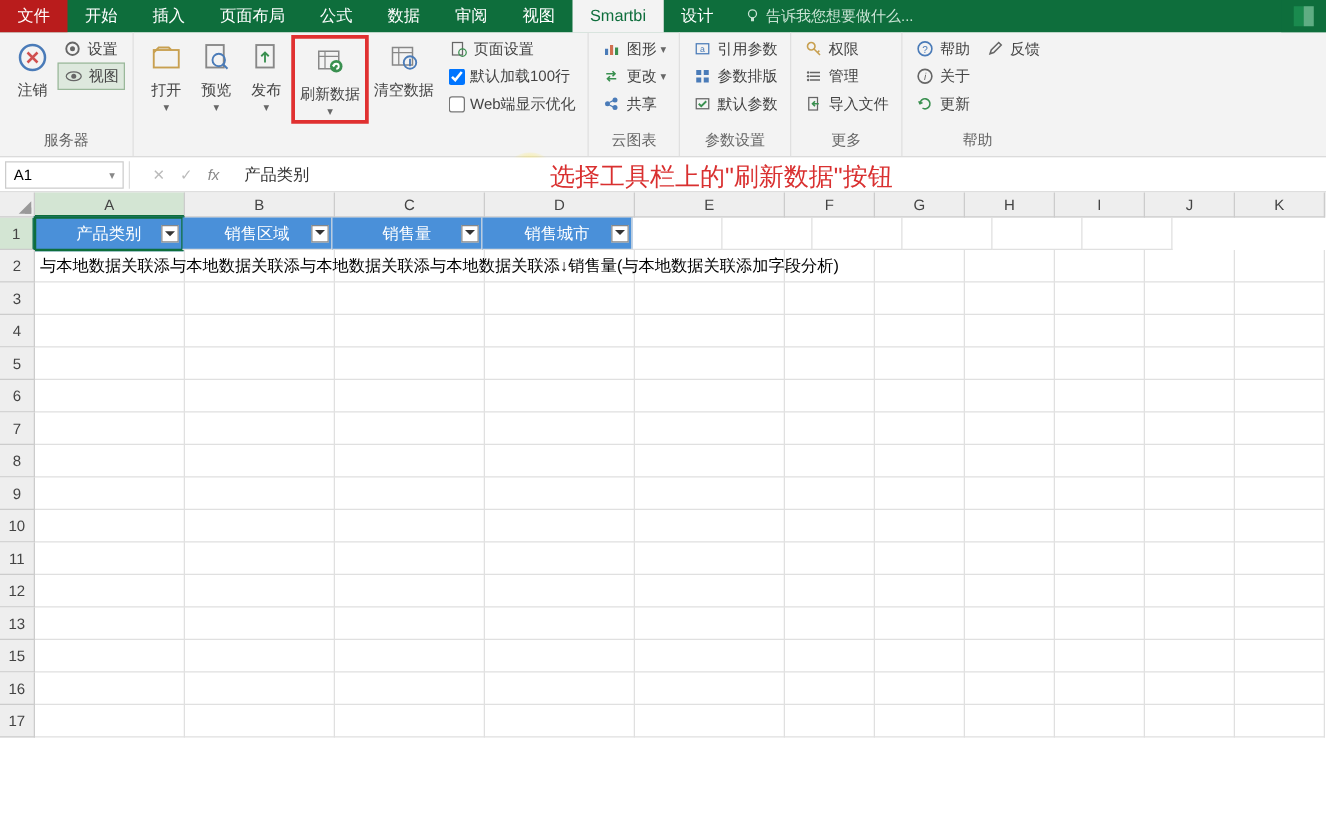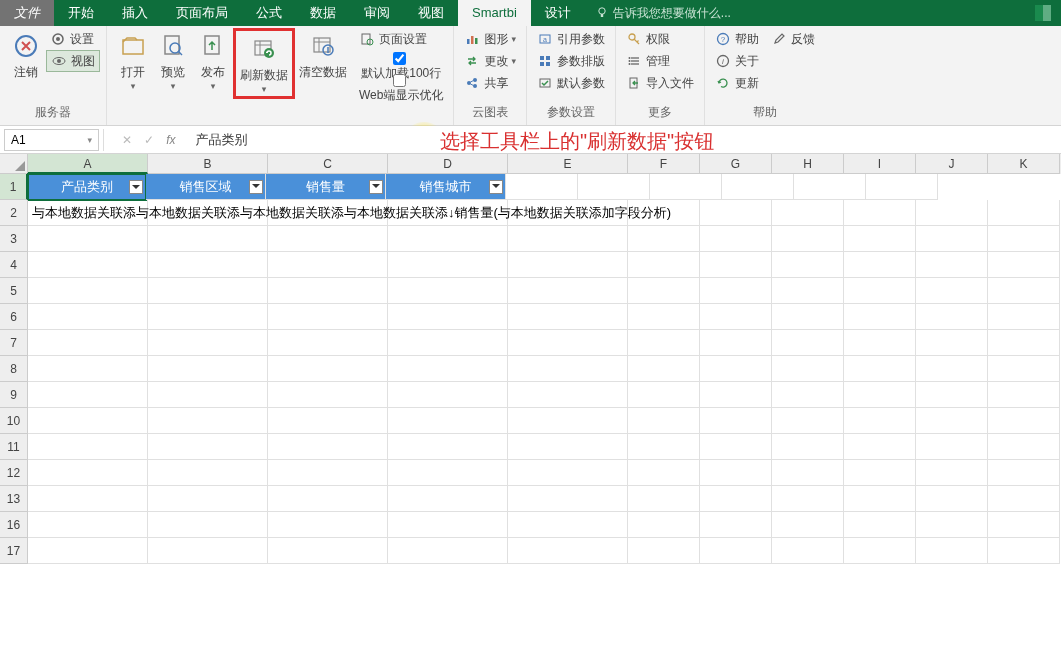--- a/index.html
+++ b/index.html
@@ -1,39 +1,39 @@
 <!DOCTYPE html>
 <html><head>
 <meta charset="utf-8">
 <style>
 * { margin: 0; padding: 0; box-sizing: border-box; font-family: "Microsoft YaHei", sans-serif; }
 body { width: 1061px; height: 650px; background: #fff; overflow: hidden; font-size: 12px; }
 
 
 .titlebar { height: 26px; background: #0e6e3c; display: flex; align-items: center; }
 .tab { color: #fff; padding: 0 14px; height: 26px; line-height: 26px; cursor: pointer; font-size: 13px; }
-.tab.file { background: #737373; font-style: italic; }
+.tab.file { background: #b91c1c; }
 .tab.active { background: #f3f3f3; color: #0e6e3c; }
 .tellme { color: #c9e3d4; display: flex; align-items: center; margin-left: 10px; }
 .tellme svg { margin-right: 4px; }
 
 
 .ribbon { height: 100px; background: #f3f3f3; border-bottom: 1px solid #d4d4d4; display: flex; }
 .group { border-right: 1px solid #e0e0e0; padding: 2px 6px 0; display: flex; flex-direction: column; }
 .group-body { flex: 1; display: flex; align-items: flex-start; }
 .group-label { text-align: center; color: #666; font-size: 12px; padding: 2px 0 4px; }
 .bigbtn { display: flex; flex-direction: column; align-items: center; padding: 2px 4px; cursor: pointer; min-width: 40px; }
 .bigbtn .ico { width: 32px; height: 32px; display: flex; align-items: center; justify-content: center; }
 .bigbtn .lbl { font-size: 12px; color: #444; margin-top: 2px; text-align: center; }
 .bigbtn .drop { font-size: 9px; color: #666; }
 .smbtn { display: flex; align-items: center; padding: 2px 4px; cursor: pointer; height: 22px; }
 .smbtn .ico { width: 16px; height: 16px; display: flex; align-items: center; justify-content: center; margin-right: 4px; }
 .smbtn .lbl { font-size: 12px; color: #444; }
 .col { display: flex; flex-direction: column; }
-.chk { display: flex; align-items: center; padding: 2px 4px; height: 22px; flex-direction: column; }
+.chk { display: flex; align-items: center; padding: 2px 4px; height: 22px; }
 .chk input { margin-right: 4px; }
 .chk .lbl { font-size: 12px; color: #444; }
 .highlight-red { border: 3px solid #e03030; }
 .highlight-yellow { position: absolute; width: 40px; height: 30px; background: radial-gradient(circle, rgba(255,230,60,0.8) 10%, rgba(255,230,60,0) 70%); border-radius: 50%; pointer-events: none; }
 .cursor-arrow { position: absolute; pointer-events: none; }
 
 
 .fbar { height: 28px; border-bottom: 1px solid #d4d4d4; display: flex; align-items: center; background: #fff; }
 .namebox { width: 95px; height: 22px; border: 1px solid #ccc; margin-left: 4px; padding: 0 6px; font-size: 12px; display: flex; align-items: center; justify-content: space-between; }
 .fbar-sep { width: 1px; height: 22px; background: #ddd; margin: 0 4px; }
@@ -598,20 +598,34 @@
         <div class="cell" style="width: 120px;"></div>
         <div class="cell" style="width: 120px;"></div>
         <div class="cell" style="width: 72px;"></div>
         <div class="cell" style="width: 72px;"></div>
         <div class="cell" style="width: 72px;"></div>
         <div class="cell" style="width: 72px;"></div>
         <div class="cell" style="width: 72px;"></div>
         <div class="cell" style="width: 72px;"></div>
       </div>
       <div class="row">
+        <div class="rh">15</div>
+        <div class="cell" style="width: 120px;"></div>
+        <div class="cell" style="width: 120px;"></div>
+        <div class="cell" style="width: 120px;"></div>
+        <div class="cell" style="width: 120px;"></div>
+        <div class="cell" style="width: 120px;"></div>
+        <div class="cell" style="width: 72px;"></div>
+        <div class="cell" style="width: 72px;"></div>
+        <div class="cell" style="width: 72px;"></div>
+        <div class="cell" style="width: 72px;"></div>
+        <div class="cell" style="width: 72px;"></div>
+        <div class="cell" style="width: 72px;"></div>
+      </div>
+      <div class="row">
         <div class="rh">16</div>
         <div class="cell" style="width: 120px;"></div>
         <div class="cell" style="width: 120px;"></div>
         <div class="cell" style="width: 120px;"></div>
         <div class="cell" style="width: 120px;"></div>
         <div class="cell" style="width: 120px;"></div>
         <div class="cell" style="width: 72px;"></div>
         <div class="cell" style="width: 72px;"></div>
         <div class="cell" style="width: 72px;"></div>
         <div class="cell" style="width: 72px;"></div>

